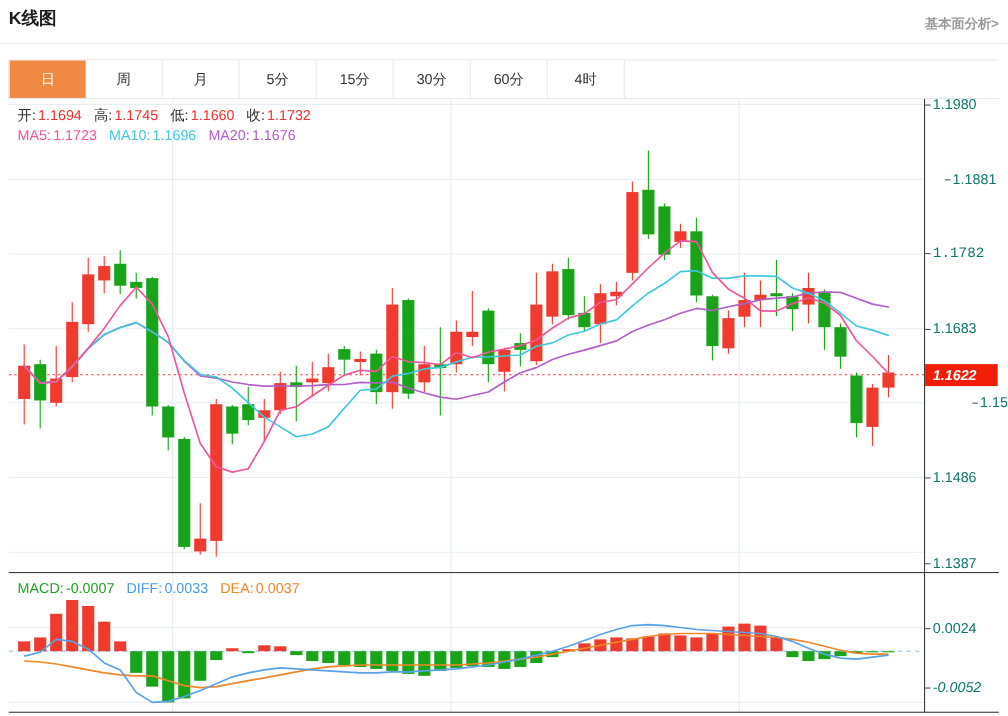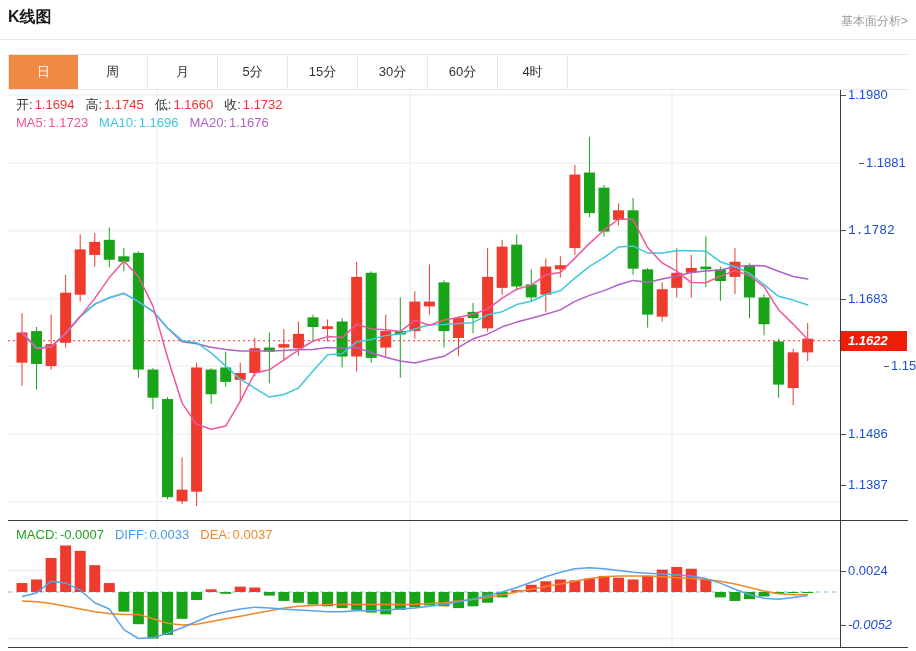--- a/index.html
+++ b/index.html
@@ -1,35 +1,35 @@
 <!DOCTYPE html>
 <html><head>
 <meta charset="utf-8">
 <style>
   html,body{margin:0;padding:0;background:#fff;width:916px;height:651px;overflow:hidden;
     font-family:"Liberation Sans","DejaVu Sans",sans-serif;}
   .page{position:relative;width:916px;height:467px;border-radius:21px;}
   .page-header{position:absolute;left:0;top:0;width:916px;height:39px;border-bottom:1px solid #e8e8e8;}
   .page-title{position:absolute;left:8px;top:7px;margin:0;font-size:16px;font-weight:bold;color:#1a1a1a;}
-  .analysis-link{position:absolute;right:8px;top:13px;font-size:12px;color:#999;text-decoration:none;cursor:pointer;}
+  .analysis-link{position:absolute;right:8px;top:13px;font-size:12px;color:#999;text-decoration:none;cursor:pointer;font-weight:bold;}
   .widget{position:absolute;left:8px;top:54px;width:900px;height:594px;}
   .tabs{position:absolute;left:0;top:0;width:900px;height:36px;border-top:1px solid #e7e7e7;
     border-bottom:1px solid #e7e7e7;box-sizing:border-box;display:flex;}
   .tab{width:70px;height:34px;line-height:34px;text-align:center;font-size:13px;color:#333;
     border-right:1px solid #e7e7e7;cursor:pointer;box-sizing:border-box;background:#fff;}
   .tab:first-child{border-left:1px solid #e7e7e7;}
   .tab.active{color:#fff;border-right:none;}
   .chart-region{position:absolute;left:0;top:36px;width:900px;height:558px;}
   .chart-region svg{position:absolute;left:0;display:block;}
   #main-svg{top:0;}
   #macd-svg{top:431px;}
   .sep{position:absolute;left:0;top:430px;width:900px;height:1px;background:#3c3c3c;}
   .bottom-line{position:absolute;left:0;top:557px;width:900px;height:1px;background:#3c3c3c;}
   .axis{position:absolute;left:832px;top:0;width:68px;height:558px;border-left:1px solid #3c3c3c;box-sizing:border-box;}
-  .axis-label{position:absolute;left:0;height:18px;line-height:18px;font-size:13px;color:#1d4ed8;white-space:nowrap;}
+  .axis-label{position:absolute;left:0;height:18px;line-height:18px;font-size:13px;color:#0f766e;white-space:nowrap;}
   .axis-label .dash{display:inline-block;width:5px;height:1px;background:#555;vertical-align:middle;margin-right:2px;}
   .price-badge{position:absolute;left:0;width:66px;height:20px;line-height:20px;color:#fff;
     font-size:13px;font-weight:bold;padding-left:7px;box-sizing:border-box;}
   .legend{position:absolute;left:8px;font-size:13px;white-space:nowrap;}
   .legend .item{margin-right:11px;}
   .legend .lb{color:#333;}
   .legend .val{margin-left:2px;}
 </style>
 </head>
 <body>
@@ -247,20 +247,20 @@
       <div class="legend" id="ohlc-legend" style="top:6px"><span class="item"><span class="lb">开:</span><span class="val" style="color: rgb(242, 48, 48);">1.1694</span></span><span class="item"><span class="lb">高:</span><span class="val" style="color: rgb(242, 48, 48);">1.1745</span></span><span class="item"><span class="lb">低:</span><span class="val" style="color: rgb(242, 48, 48);">1.1660</span></span><span class="item"><span class="lb">收:</span><span class="val" style="color: rgb(242, 48, 48);">1.1732</span></span></div>
       <div class="legend" id="ma-legend" style="top:25px"><span class="item"><span class="lb" style="color: rgb(240, 86, 158);">MA5:</span><span class="val" style="color: rgb(240, 86, 158);">1.1723</span></span><span class="item"><span class="lb" style="color: rgb(63, 200, 220);">MA10:</span><span class="val" style="color: rgb(63, 200, 220);">1.1696</span></span><span class="item"><span class="lb" style="color: rgb(176, 96, 200);">MA20:</span><span class="val" style="color: rgb(176, 96, 200);">1.1676</span></span></div>
       <div class="legend" id="macd-legend" style="top:437px"><span class="item"><span class="lb" style="color: rgb(33, 163, 33);">MACD:</span><span class="val" style="color: rgb(33, 163, 33);">-0.0007</span></span><span class="item"><span class="lb" style="color: rgb(74, 155, 232);">DIFF:</span><span class="val" style="color: rgb(74, 155, 232);">0.0033</span></span><span class="item"><span class="lb" style="color: rgb(240, 136, 42);">DEA:</span><span class="val" style="color: rgb(240, 136, 42);">0.0037</span></span></div>
       <div class="axis" id="axis">
           <div class="axis-label" style="top: -4px;"><span class="dash"></span>1.1980</div>
           <div class="axis-label" style="top: 64px; margin-left: 18px;"><span class="dash"></span>1.1881</div>
           <div class="axis-label" style="top: 132px; font-family: Liberation Mono, monospace;"><span class="dash"></span>1.1782</div>
           <div class="axis-label" style="top: 200px;"><span class="dash"></span>1.1683</div>
           <div class="axis-label" style="top: 267px; margin-left: 43px;"><span class="dash"></span>1.1585</div>
           <div class="axis-label" style="top: 335px;"><span class="dash"></span>1.1486</div>
-          <div class="axis-label" style="top: 386px;"><span class="dash"></span>1.1387</div>
+          <div class="axis-label" style="top: 413px;"><span class="dash"></span>1.1387</div>
           <div class="axis-label" style="top: 472px;"><span class="dash"></span>0.0024</div>
           <div class="axis-label" style="top: 526px; font-style: italic;"><span class="dash"></span>-0.0052</div>
           <div class="price-badge" style="background: rgb(242, 29, 6); top: 241px; font-style: italic;">1.1622</div>
         </div>
     </div>
   </div>
 </div>
 
 </body></html>

